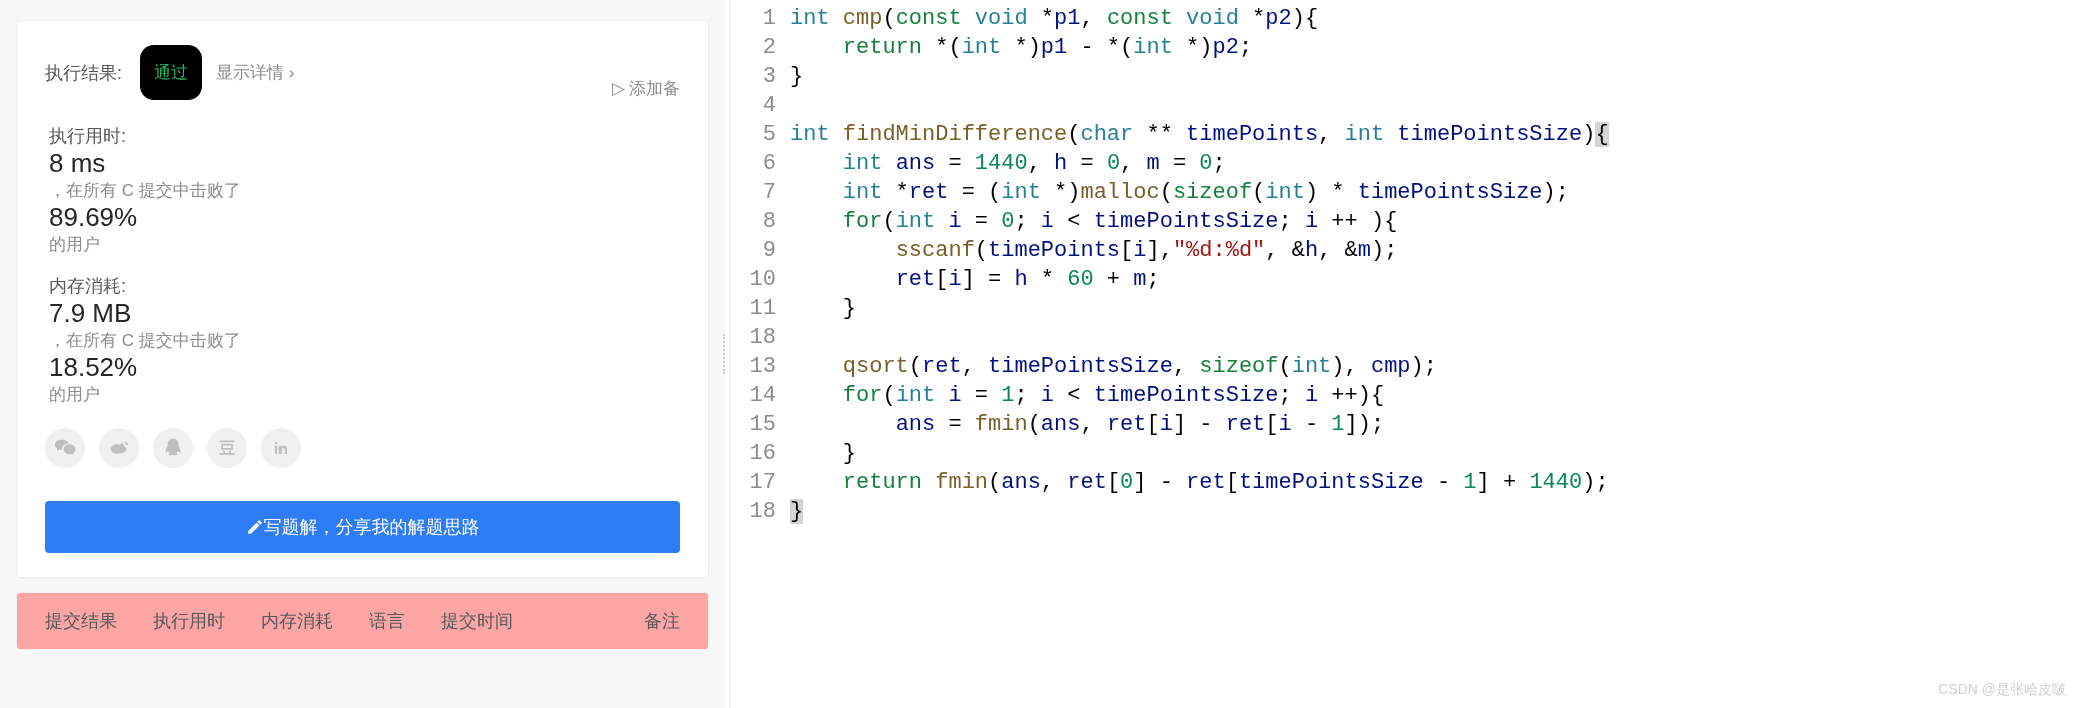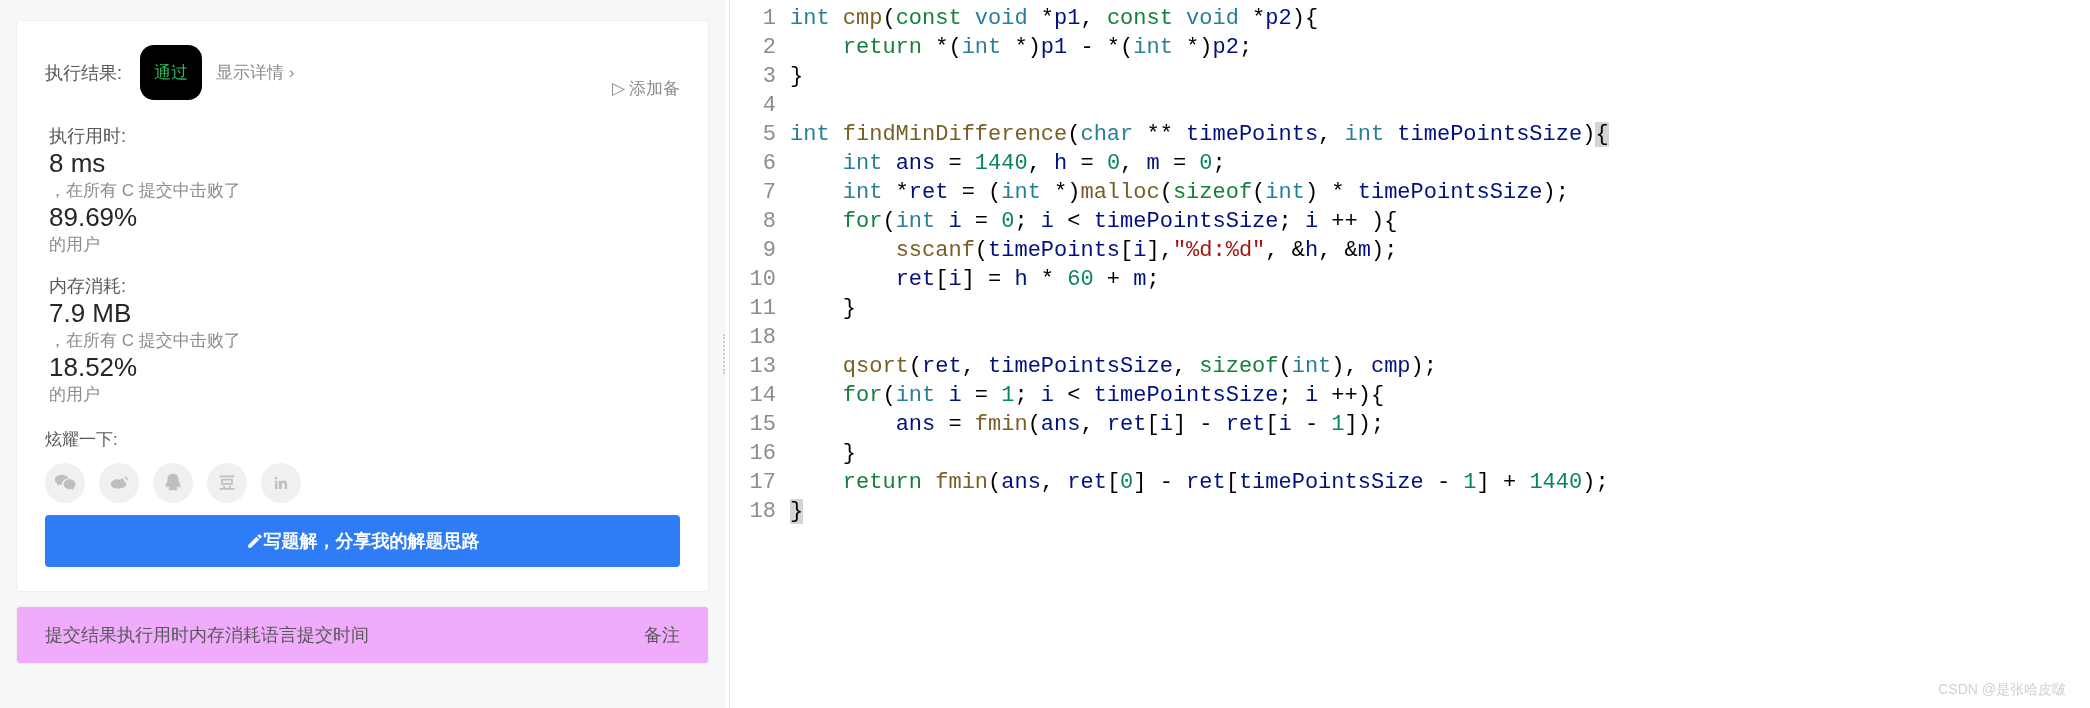--- a/index.html
+++ b/index.html
@@ -122,31 +122,31 @@
     .share-icon svg { fill: #bfbfbf; }
     .write-solution-btn {
       width: 100%;
       background: #2e7cf6;
       color: #fff;
       border: none;
       padding: 14px;
       font-size: 18px;
       border-radius: 4px;
       cursor: pointer;
-      margin-top: 12px;
+      margin-top: 33px;
       display: flex;
       align-items: center;
       justify-content: center;
       gap: 0;
-      font-weight: bold;
     }
     .table-header-row {
-      background: #f0abfc;
+      background: #fca5a5;
       display: flex;
       padding: 16px 28px;
+      gap: 36px;
       margin: 0 16px;
       border: 1px solid #eee;
       border-radius: 4px;
       color: #595959;
       font-size: 18px;
     }
     .table-header-cell { white-space: nowrap; }
     .table-header-cell:last-child { margin-left: auto; }
     .divider-vert {
       width: 4px;
@@ -238,21 +238,20 @@
     <div class="stat-line">
       <span class="stat-label">内存消耗:</span>
       <span class="stat-value">7.9 MB</span>
       <span class="stat-suffix">，在所有 C 提交中击败了</span>
       <span class="stat-percent">18.52%</span>
       <span class="stat-users">的用户</span>
     </div>
 
 
     <div class="share-section">
-      <div class="share-label">炫耀一下:</div>
       <div class="share-icons">
         <div class="share-icon">
             <svg width="22" height="22" viewBox="0 0 24 24">
               <path d="M8 3C4 3 1 5.5 1 8.5c0 1.7 1 3.2 2.5 4.2L3 15l2.5-1.3c.8.2 1.6.3 2.5.3.3 0 .6 0 .9-.1-.1-.4-.1-.8-.1-1.2 0-3 2.9-5.4 6.5-5.4.3 0 .6 0 .9.1C15.5 4.8 12 3 8 3zm9 5c-3.6 0-6.5 2.4-6.5 5.4s2.9 5.4 6.5 5.4c.8 0 1.5-.1 2.2-.3l2.3 1.2-.5-2.1c1.4-.9 2.5-2.4 2.5-4.2 0-3-2.9-5.4-6.5-5.4z"></path>
             </svg>
           </div>
         <div class="share-icon">
             <svg width="22" height="22" viewBox="0 0 24 24">
               <path d="M10 18c-4 0-7-2-7-4.5S6 8 10 8c1 0 2 .2 2.8.6.3-1 1.2-1.6 2.2-1.6 1.4 0 2.5 1 2.5 2.3 0 .3 0 .5-.1.8 1.5.8 2.6 2 2.6 3.4 0 2.8-4.5 4.5-10 4.5zm8-13c2.2 0 4 1.8 4 4h-1.5c0-1.4-1.1-2.5-2.5-2.5V5z"></path>
             </svg>

